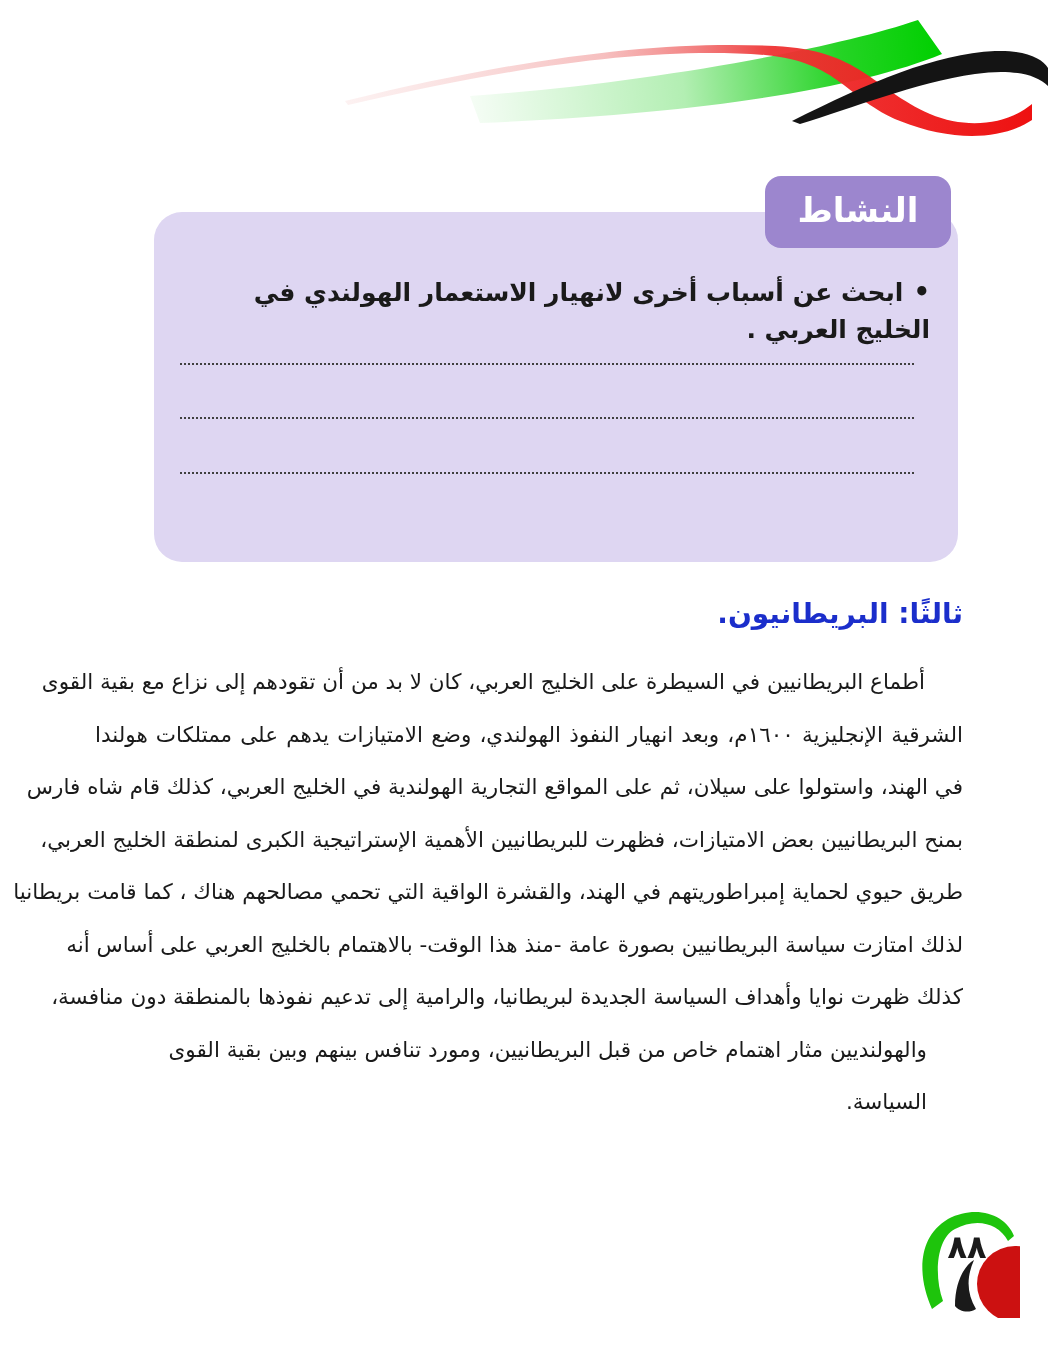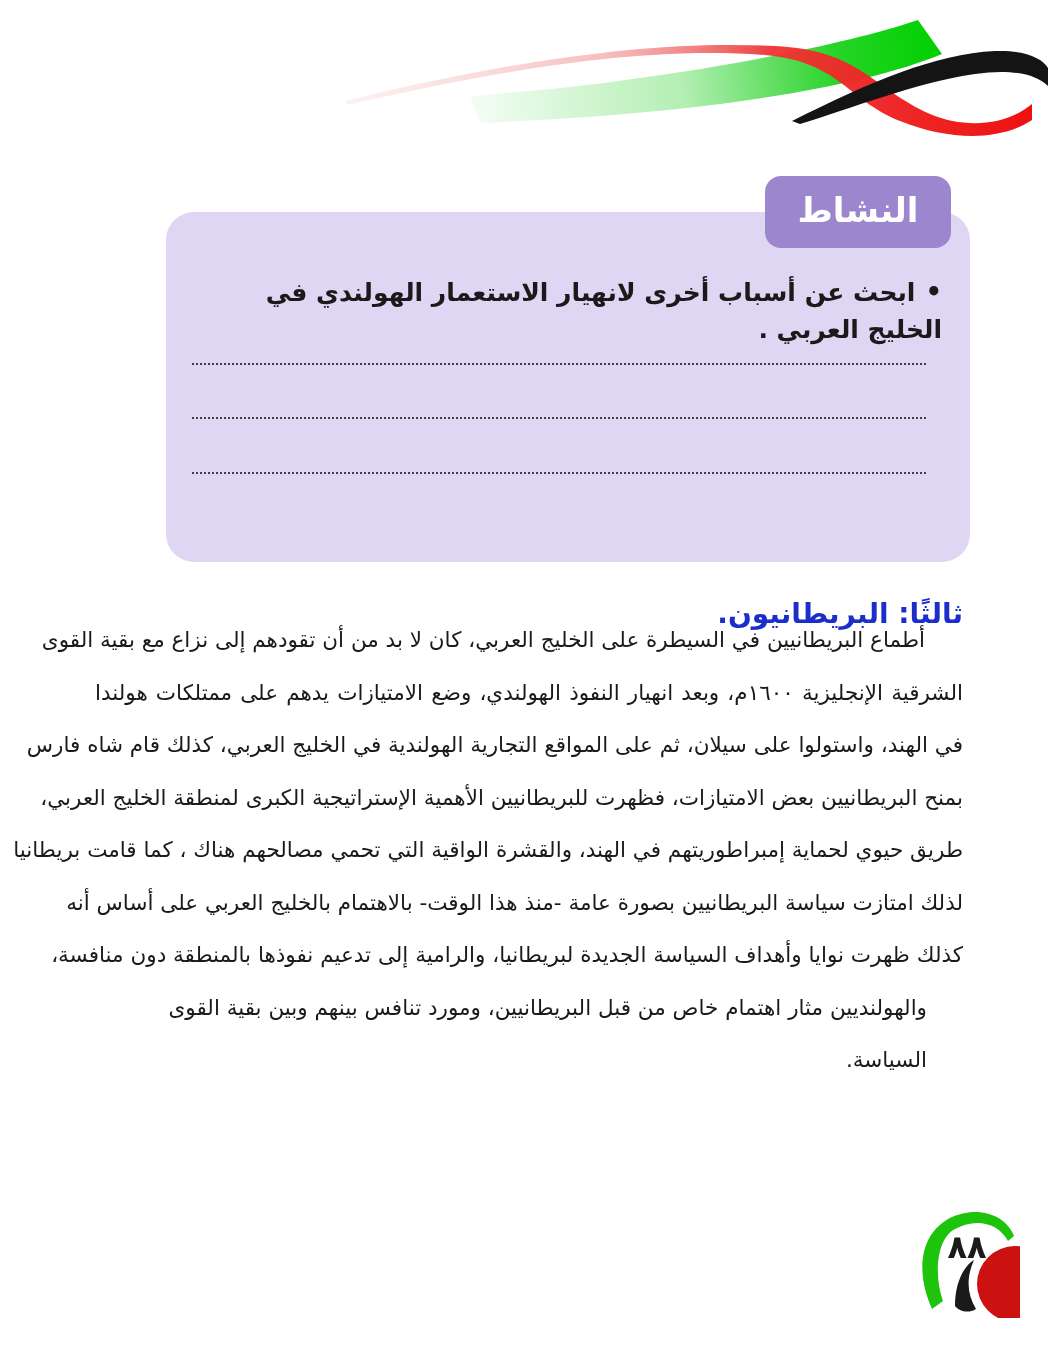--- a/index.html
+++ b/index.html
@@ -34,21 +34,20 @@
     direction:rtl;
     z-index:3;
     padding-bottom:4px;box-sizing:border-box;margin-left:20px;
   }
   
   .activity-box{
     position:absolute;left:154px;top:212px;width:804px;height:350px;
     background:var(--box-lavender);
     border-radius:28px;
     z-index:2;
-    margin-left:12px;
   }
   .activity-prompt{
     position:absolute;top:62px;right:28px;left:60px;
     direction:rtl;text-align:right;
     color:var(--body-text);
     font-size:25px;font-weight:bold;
     line-height:1.45;
   }
   .activity-prompt .bullet{margin-left:10px;font-size:26px;}
   .answer-line{
@@ -59,21 +58,21 @@
   .answer-line.l2{top:205px;}
   .answer-line.l3{top:260px;}
   
   .section-heading{
     position:absolute;top:597px;right:99px;
     direction:rtl;
     color:var(--heading-blue);
     font-size:28px;font-weight:bold;
   }
   .paragraph{
-    position:absolute;top:614px;left:95px;width:868px;
+    position:absolute;top:656px;left:95px;width:868px;
     direction:rtl;
     color:var(--body-text);
     font-size:21.5px;
   }
   .pline{
     height:52.5px;line-height:52.5px;
     text-align:justify;text-align-last:justify;
     white-space:nowrap;
     overflow:visible;
   }

